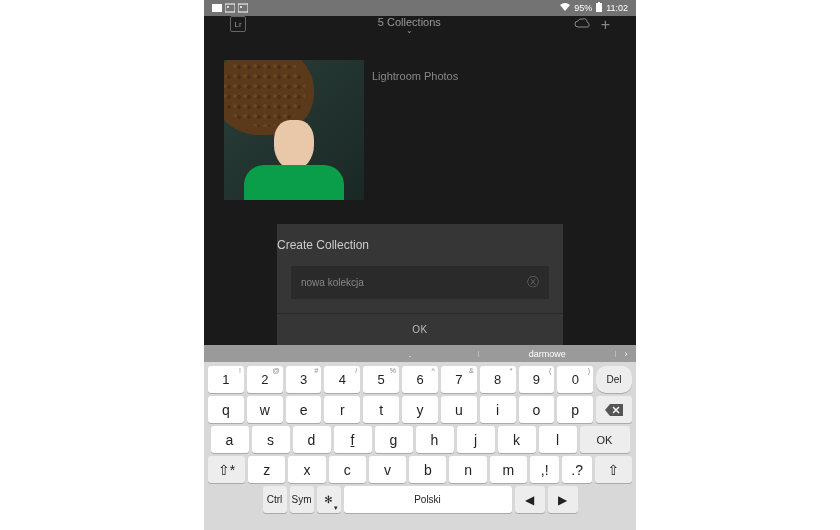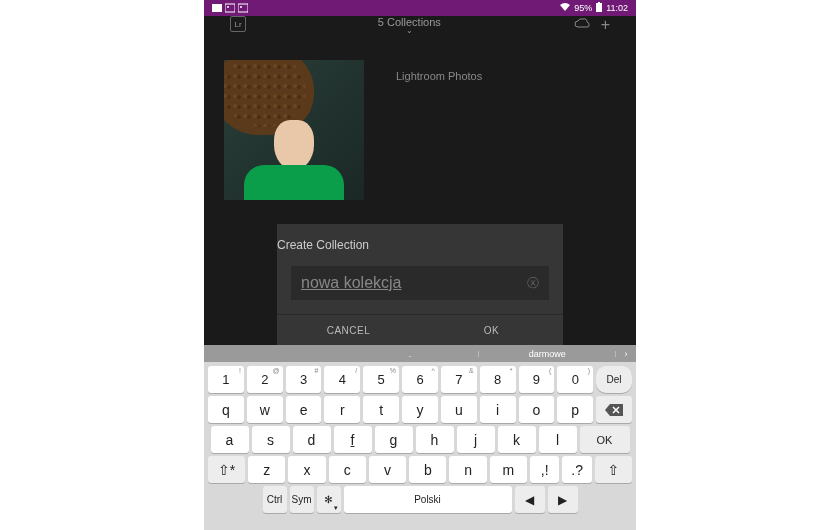--- a/index.html
+++ b/index.html
@@ -1,44 +1,44 @@
 <!DOCTYPE html>
 <html><head>
 <meta charset="utf-8">
 <style>
 * { margin: 0; padding: 0; box-sizing: border-box; font-family: -apple-system, Helvetica, Arial, sans-serif; }
 body { background: #fff; width: 840px; height: 530px; overflow: hidden; position: relative; }
 .device-frame { position: absolute; left: 204px; top: 0; width: 432px; height: 530px; background: #1a1a1a; }
-.status-bar { height: 16px; background: #701a75; display: flex; justify-content: space-between; align-items: center; padding: 0 8px; color: #fff; font-size: 9px; }
+.status-bar { height: 16px; background: #737373; display: flex; justify-content: space-between; align-items: center; padding: 0 8px; color: #fff; font-size: 9px; }
 .status-left { display: flex; gap: 3px; }
 .status-right { display: flex; gap: 4px; align-items: center; }
 .status-icon { width: 10px; height: 10px; display: inline-block; }
 .app-header { height: 28px; display: flex; align-items: flex-start; justify-content: space-between; padding: 0 26px; color: #999; font-size: 11px; }
 .header-left, .header-right { display: flex; gap: 10px; align-items: center; }
 .lr-logo { width: 16px; height: 16px; border: 1px solid #666; border-radius: 2px; display: flex; align-items: center; justify-content: center; font-size: 8px; color: #999; }
 .header-center { display: flex; flex-direction: column; align-items: center; }
 .chevron-down { font-size: 8px; margin-top: -2px; }
 .content-area { position: relative; padding: 16px 20px; }
-.photo-row { display: flex; gap: 32px; }
+.photo-row { display: flex; gap: 8px; }
 .photo-thumb { width: 140px; height: 140px; background: linear-gradient(135deg, #2a3f3a 0%, #1a2825 100%); position: relative; overflow: hidden; }
 .face { position: absolute; left: 30px; top: 30px; width: 80px; height: 90px; }
 .hair { position: absolute; width: 100px; height: 90px; left: -10px; top: -15px; background: #5a3a1a; border-radius: 50% 50% 45% 45%; }
 .hair::before { content: ''; position: absolute; inset: 8px; background: radial-gradient(circle at 30% 30%, #6b4420 2px, transparent 2px), radial-gradient(circle at 70% 40%, #4a2f15 2px, transparent 2px), radial-gradient(circle at 50% 60%, #5a3a1a 2px, transparent 2px); background-size: 10px 10px; border-radius: 50%; }
 .face-skin { position: absolute; width: 40px; height: 50px; left: 20px; top: 30px; background: #e8c8a8; border-radius: 40% 40% 50% 50%; }
 .shirt { position: absolute; bottom: 0; left: 20px; width: 100px; height: 35px; background: #0a9d4a; border-radius: 20px 20px 0 0; }
 .photo-info { color: #aaa; padding-top: 10px; }
 .photo-label { font-size: 11px; color: #888; }
 .photo-count { font-size: 22px; color: #ccc; margin-top: 4px; }
 .photo-count-label { font-size: 9px; color: #777; margin-left: 4px; letter-spacing: 0.5px; }
 .second-thumb { position: absolute; left: 90px; top: 195px; width: 140px; height: 120px; background: #000; }
 .second-thumb::before { content: ''; position: absolute; left: 60px; top: 30px; width: 20px; height: 60px; background: linear-gradient(#46e0f0, #f0d030); border-radius: 10px; }
 .dialog-overlay { position: absolute; left: 73px; top: 180px; width: 286px; background: #363636; padding: 14px 0 0 0; }
 .dialog-title { text-align: left; color: #ccc; font-size: 12px; padding-bottom: 14px; }
 .input-row { margin: 0 14px 14px 14px; background: #2a2a2a; display: flex; align-items: center; padding: 8px 10px; }
-.dialog-input { flex: 1; background: transparent; border: none; color: #888; font-size: 16px; outline: none; text-decoration: underline; }
+.dialog-input { flex: 1; background: transparent; border: none; color: #888; font-size: 10px; outline: none; }
 .clear-icon { color: #666; font-size: 12px; }
 .dialog-buttons { display: flex; border-top: 1px solid #2a2a2a; }
 .dialog-btn { flex: 1; text-align: center; padding: 10px 0; color: #bbb; font-size: 10px; letter-spacing: 0.5px; }
 .keyboard { position: absolute; left: 204px; top: 345px; width: 432px; height: 185px; background: #d8d8d8; }
 .suggest-bar { height: 17px; background: #9a9a9a; display: flex; align-items: center; font-size: 9px; color: #fff; }
 .suggest-item { flex: 1; text-align: center; position: relative; }
 .suggest-item:not(:last-child)::after { content: ''; position: absolute; right: 0; top: 2px; bottom: 2px; width: 1px; background: #bbb; }
 .suggest-chevron { width: 20px; text-align: center; }
 .key-rows { padding: 4px; }
 .key-row { display: flex; gap: 3px; margin-bottom: 3px; justify-content: center; }
@@ -131,21 +131,20 @@
     </div>
     <div class="second-thumb"></div>
 
     <div class="dialog-overlay">
       <div class="dialog-title">Create Collection</div>
       <div class="input-row">
         <input class="dialog-input" value="nowa kolekcja" style="">
         <span class="clear-icon">ⓧ</span>
       </div>
       <div class="dialog-buttons">
-        <div class="dialog-btn">CANCEL</div>
         <div class="dialog-btn">OK</div>
       </div>
     </div>
   </div>
 </div>
 
 <div class="keyboard">
   <div class="suggest-bar">
     <div class="suggest-item"></div>
     <div class="suggest-item">.</div>

